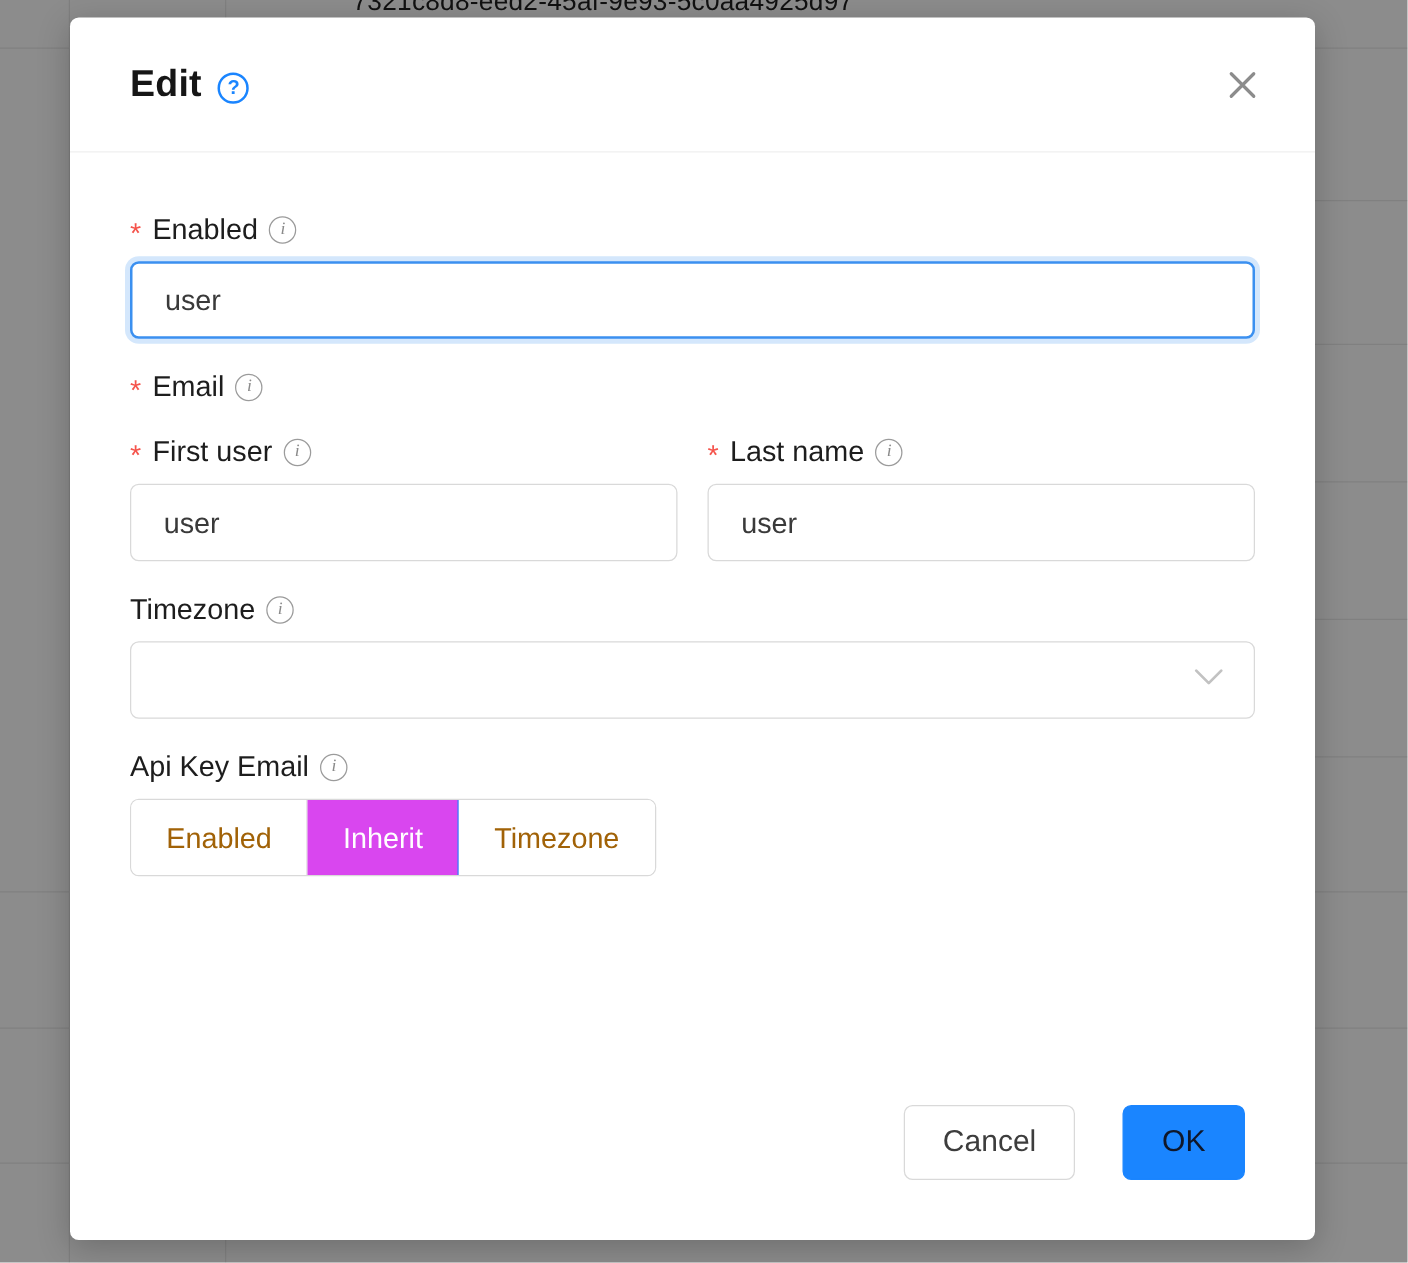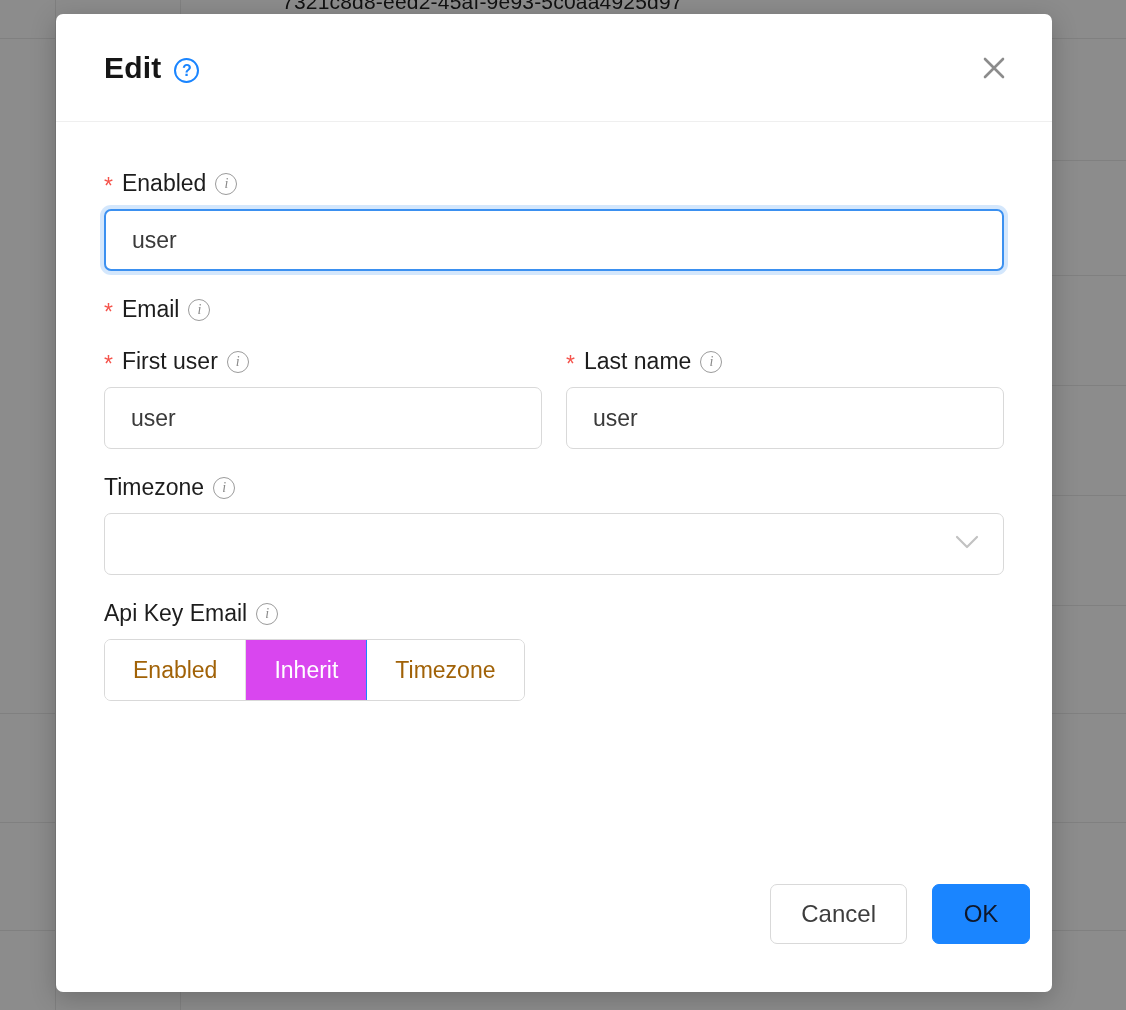--- a/index.html
+++ b/index.html
@@ -230,24 +230,24 @@
   .seg-item:last-child { border-right: none; }
   .seg-item.active {
     background: #d946ef;
     color: #ffffff;
     border-right-color: #1a85ff;
   }
 
   
   .modal-footer {
     flex: 0 0 auto;
-    padding: 36px 22px 48px 48px;
+    padding: 36px 56px 48px 48px;
     display: flex;
     justify-content: flex-end;
-    gap: 25px;
+    gap: 38px;
   }
   .btn {
     height: 60px;
     min-width: 98px;
     border-radius: 7px;
     font-size: 24px;
     font-family: "Liberation Sans", sans-serif;
     cursor: pointer;
     padding: 0 30px;
     display: inline-flex;

